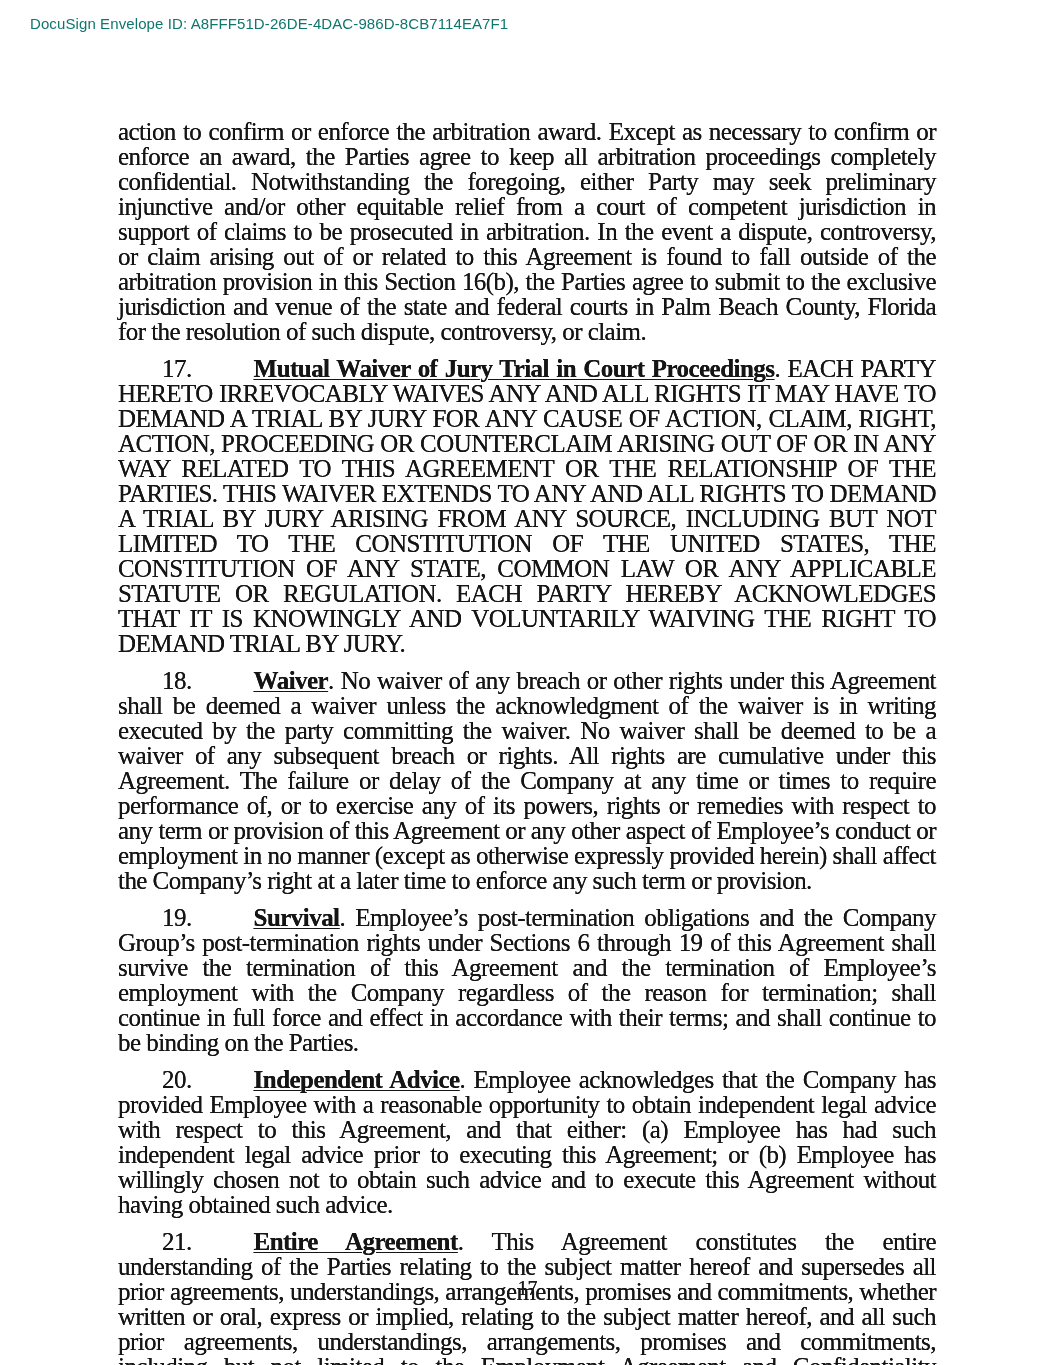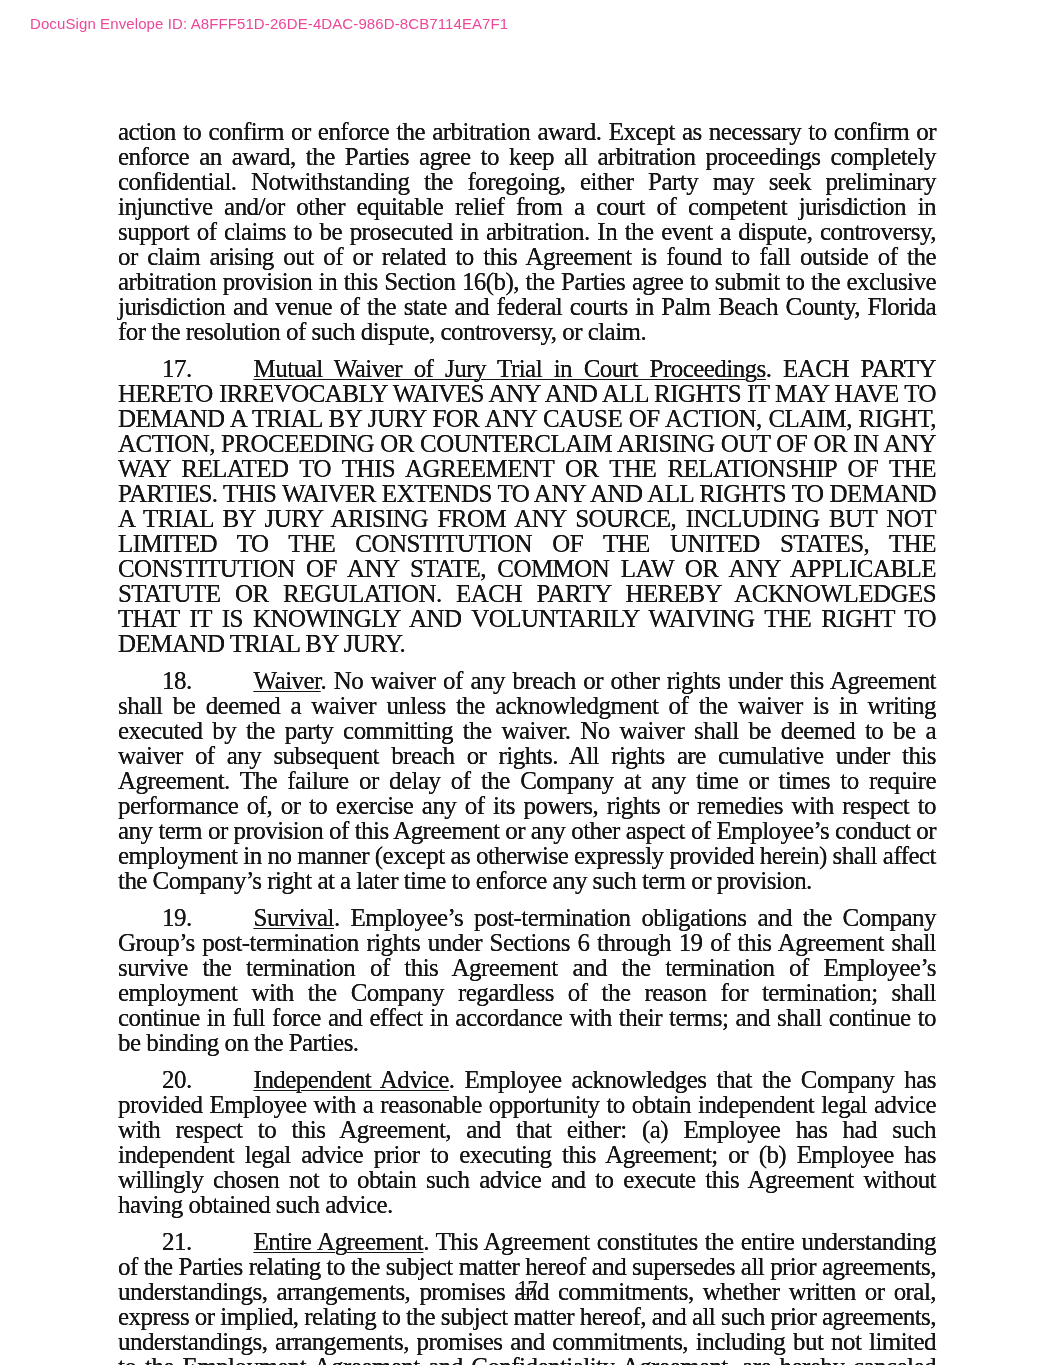--- a/index.html
+++ b/index.html
@@ -12,21 +12,21 @@
     font-family: "Liberation Serif", serif;
     color: #151515;
     overflow: hidden;
   }
   .ds-header {
     position: absolute;
     left: 30px;
     top: 15px;
     font-family: "Liberation Sans", sans-serif;
     font-size: 15px;
-    color: #ec4899;
+    color: #0f766e;
     letter-spacing: 0.1px;
     white-space: nowrap;
   }
   .doc-body {
     position: absolute;
     left: 118px;
     top: 119px;
     width: 818px;
     font-size: 25px;
     line-height: 25px;
@@ -34,20 +34,21 @@
     text-align: justify;
     text-shadow: 0 0 0.6px currentColor; 
   }
   p.para { margin: 0; }
   p.section { margin-top: 12px; text-indent: 44px; }
   .tab { display: inline-block; width: 62px; }
   .heading {
     text-decoration: underline;
     text-decoration-thickness: 1.4px;
     text-underline-offset: 2px;
+    font-weight: bold;
   }
   .footer {
     position: absolute;
     top: 1277px;
     left: 0;
     width: 100%;
     text-align: center;
     font-size: 20px;
     color: #1a1a1a;
     text-shadow: 0 0 0.5px currentColor;

